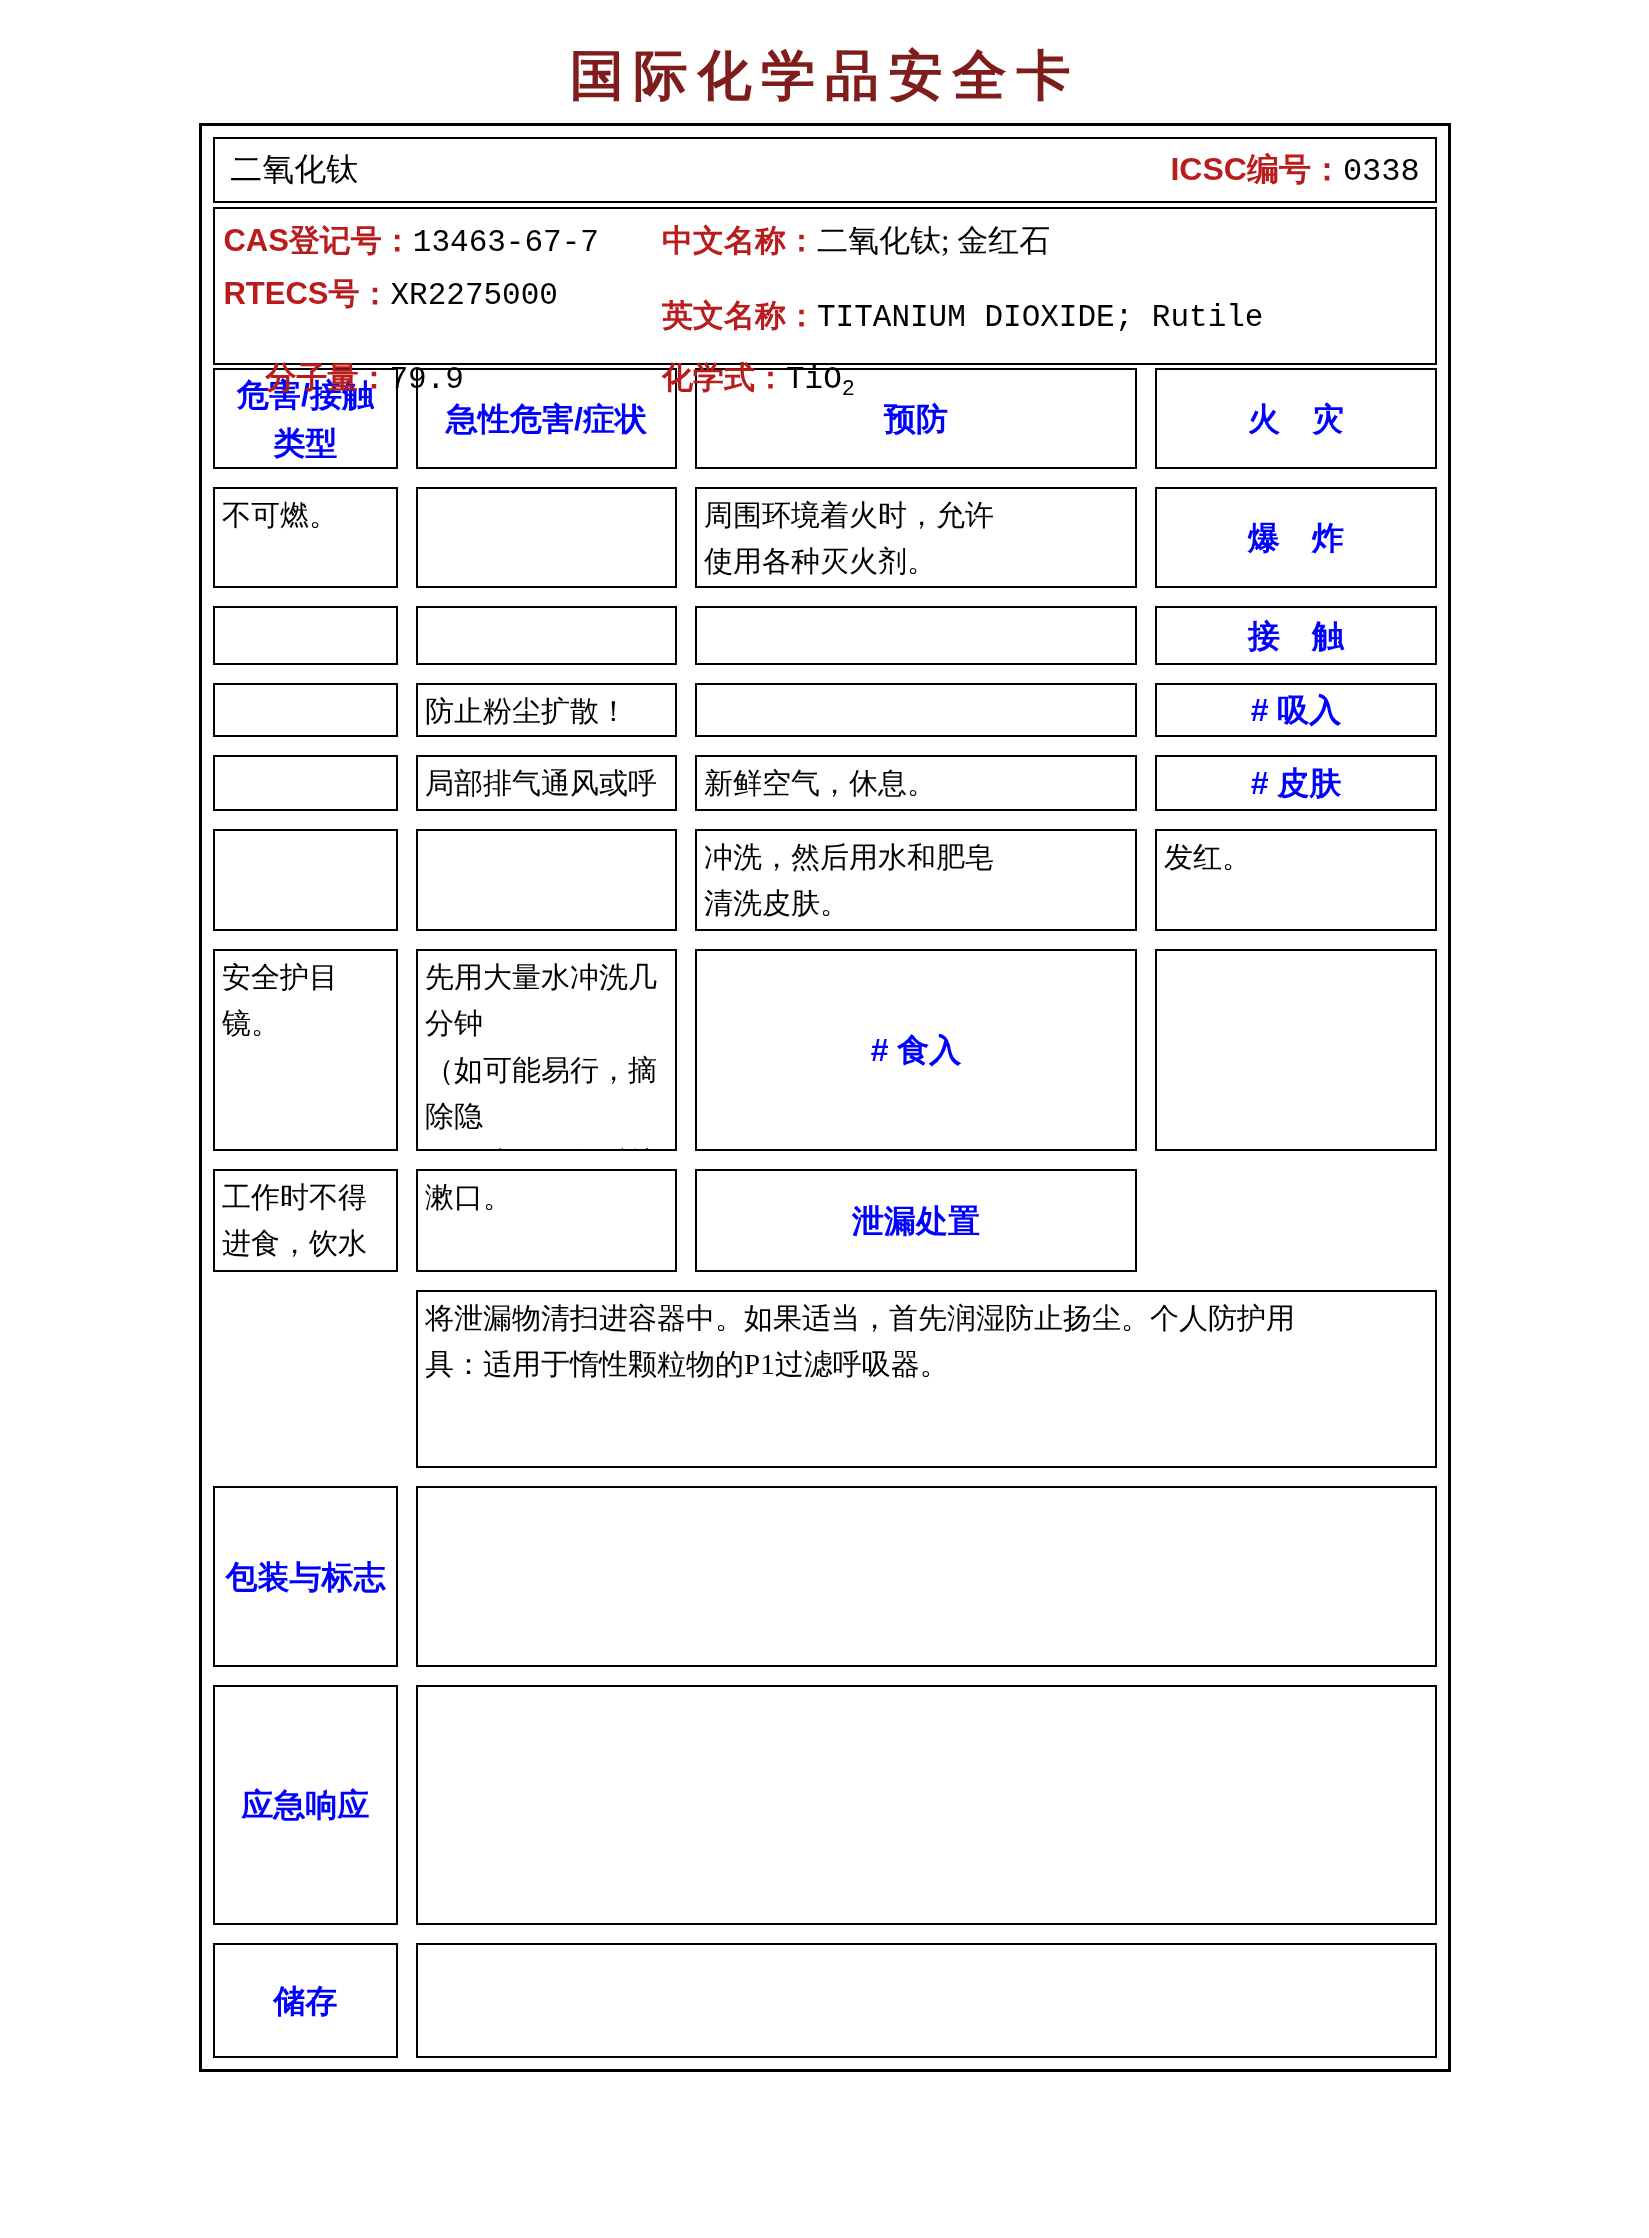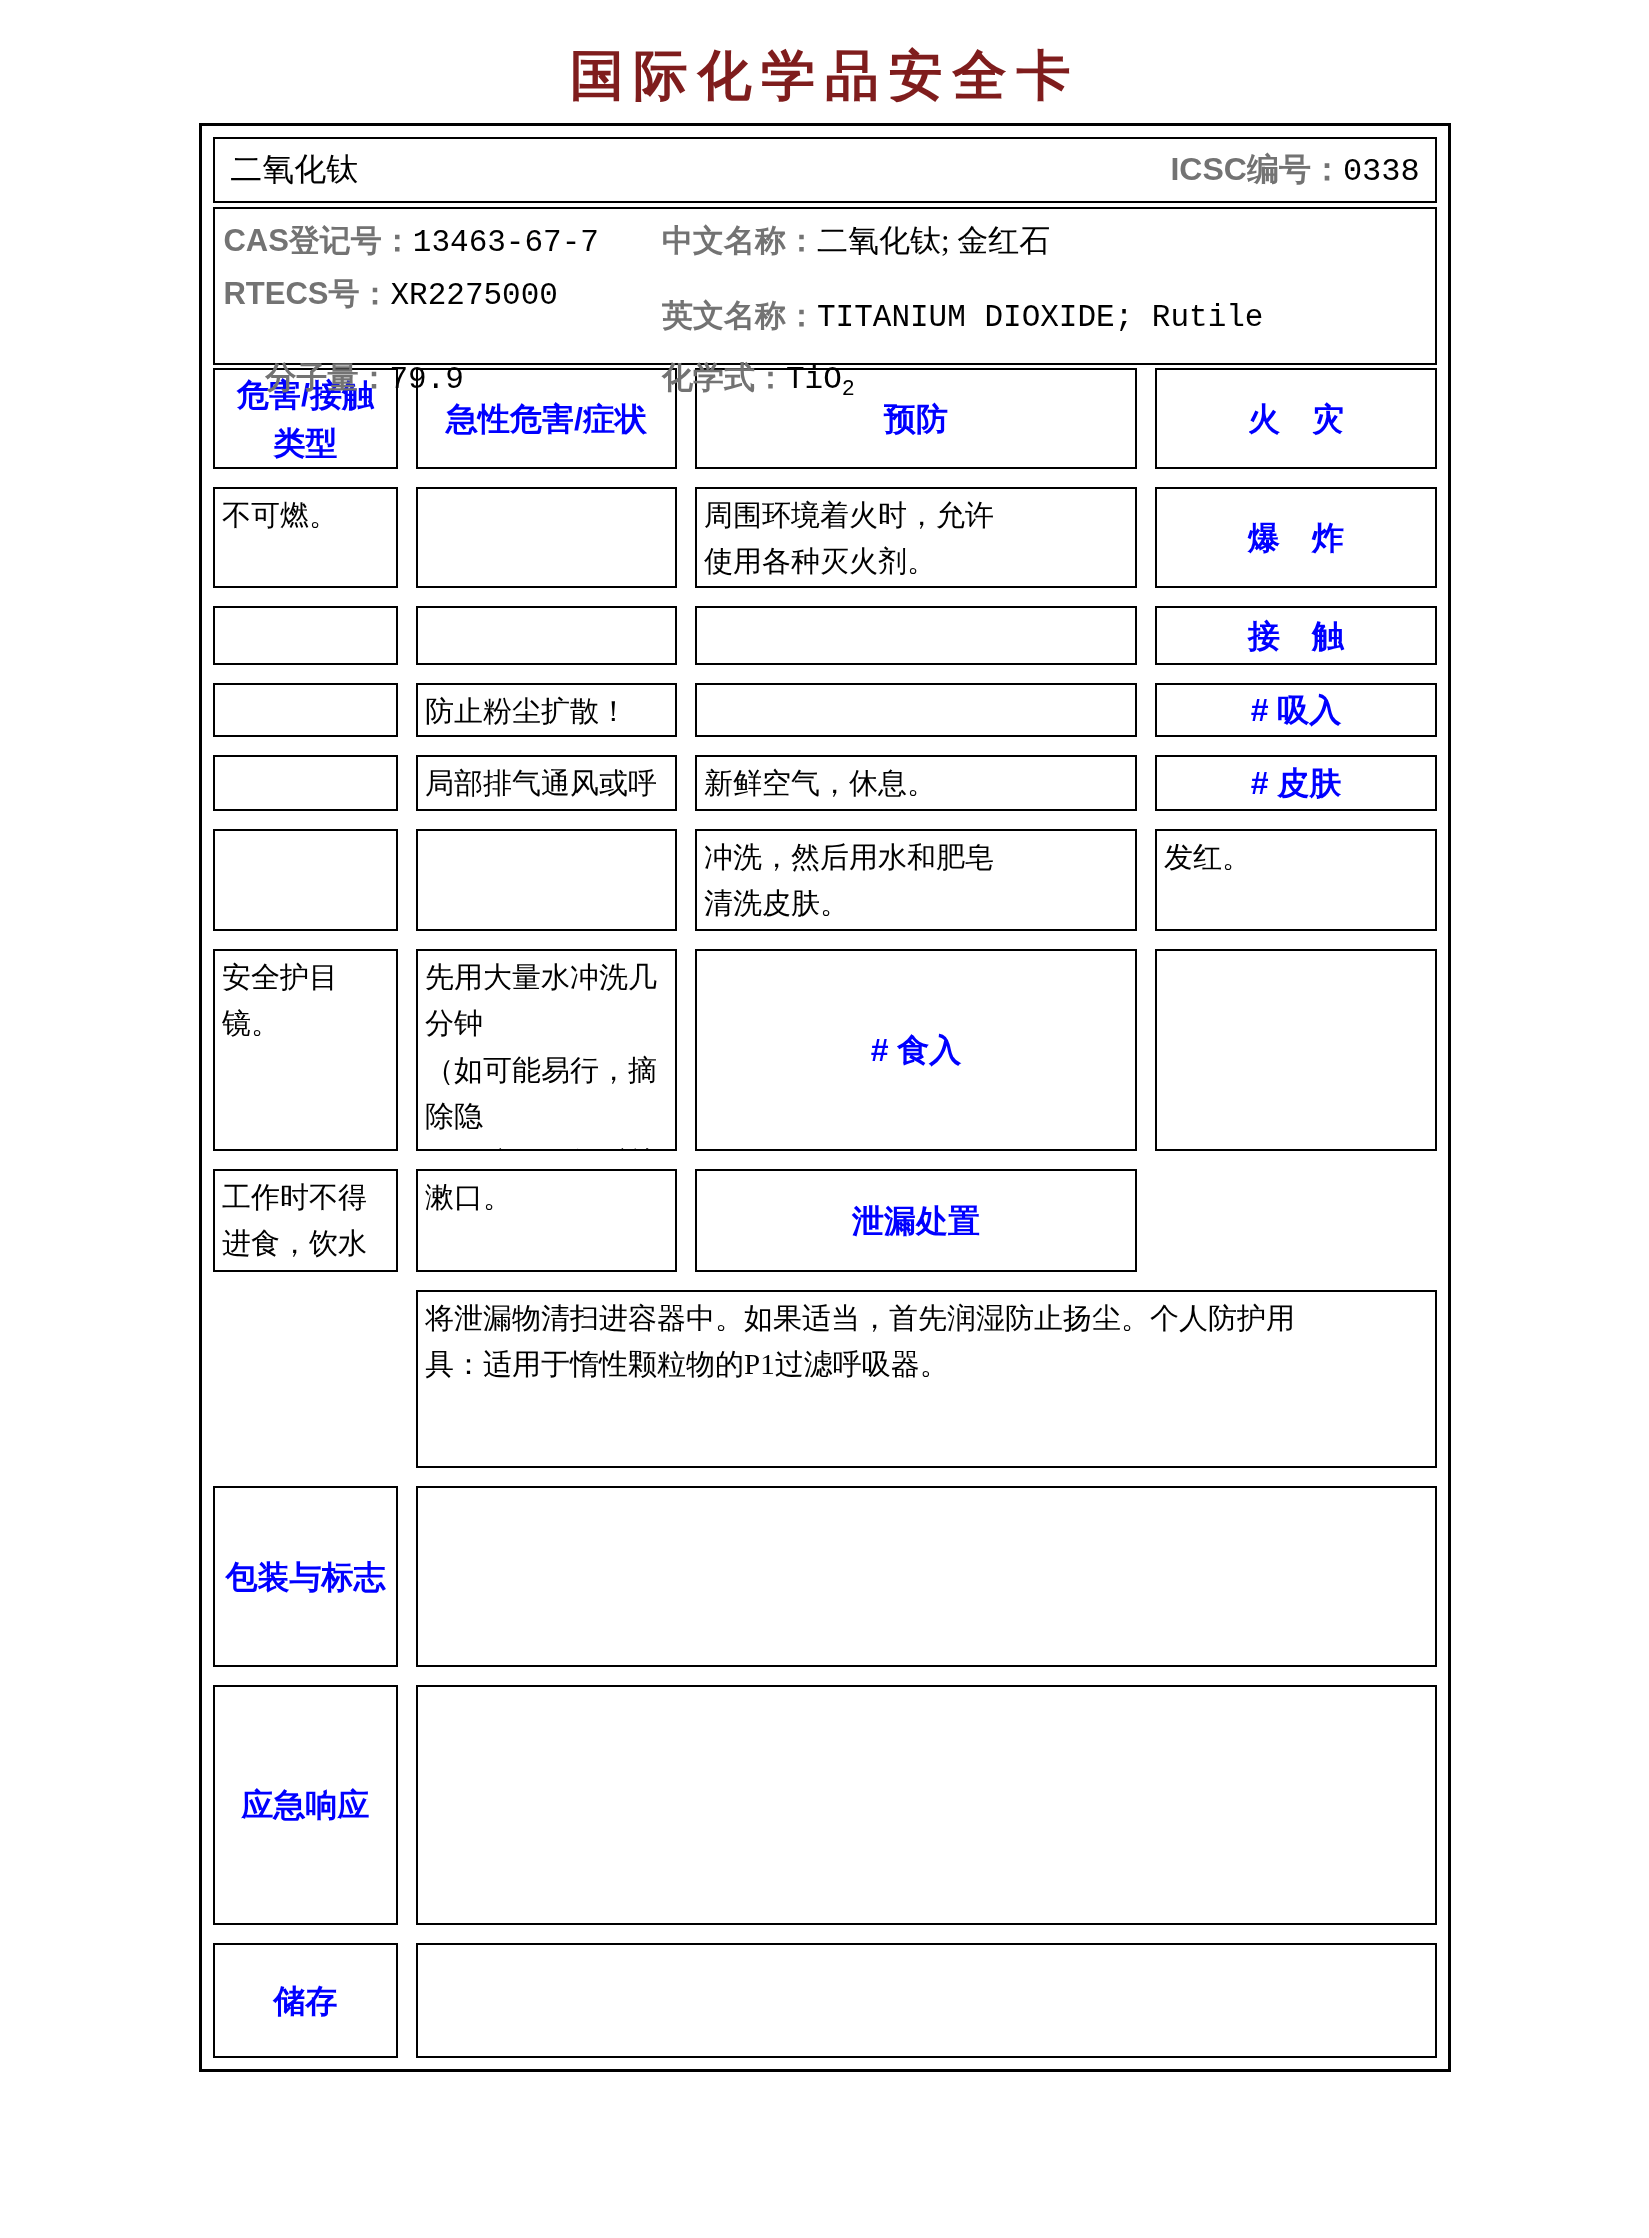--- a/index.html
+++ b/index.html
@@ -44,21 +44,21 @@
   
   .name-row {
     height: 66px;
     display: flex;
     justify-content: space-between;
     align-items: center;
     padding: 0 15.3px;
     font-size: 32px;
   }
   .blue-label {
-    color: #737373;
+    color: #b91c1c;
     font-family: "Liberation Sans", sans-serif;
     font-weight: bold;
   }
   .latin { font-family: "Liberation Mono", monospace; }
   
   .info {
     height: 158px;
     position: relative;
     font-size: 31px;
   }

